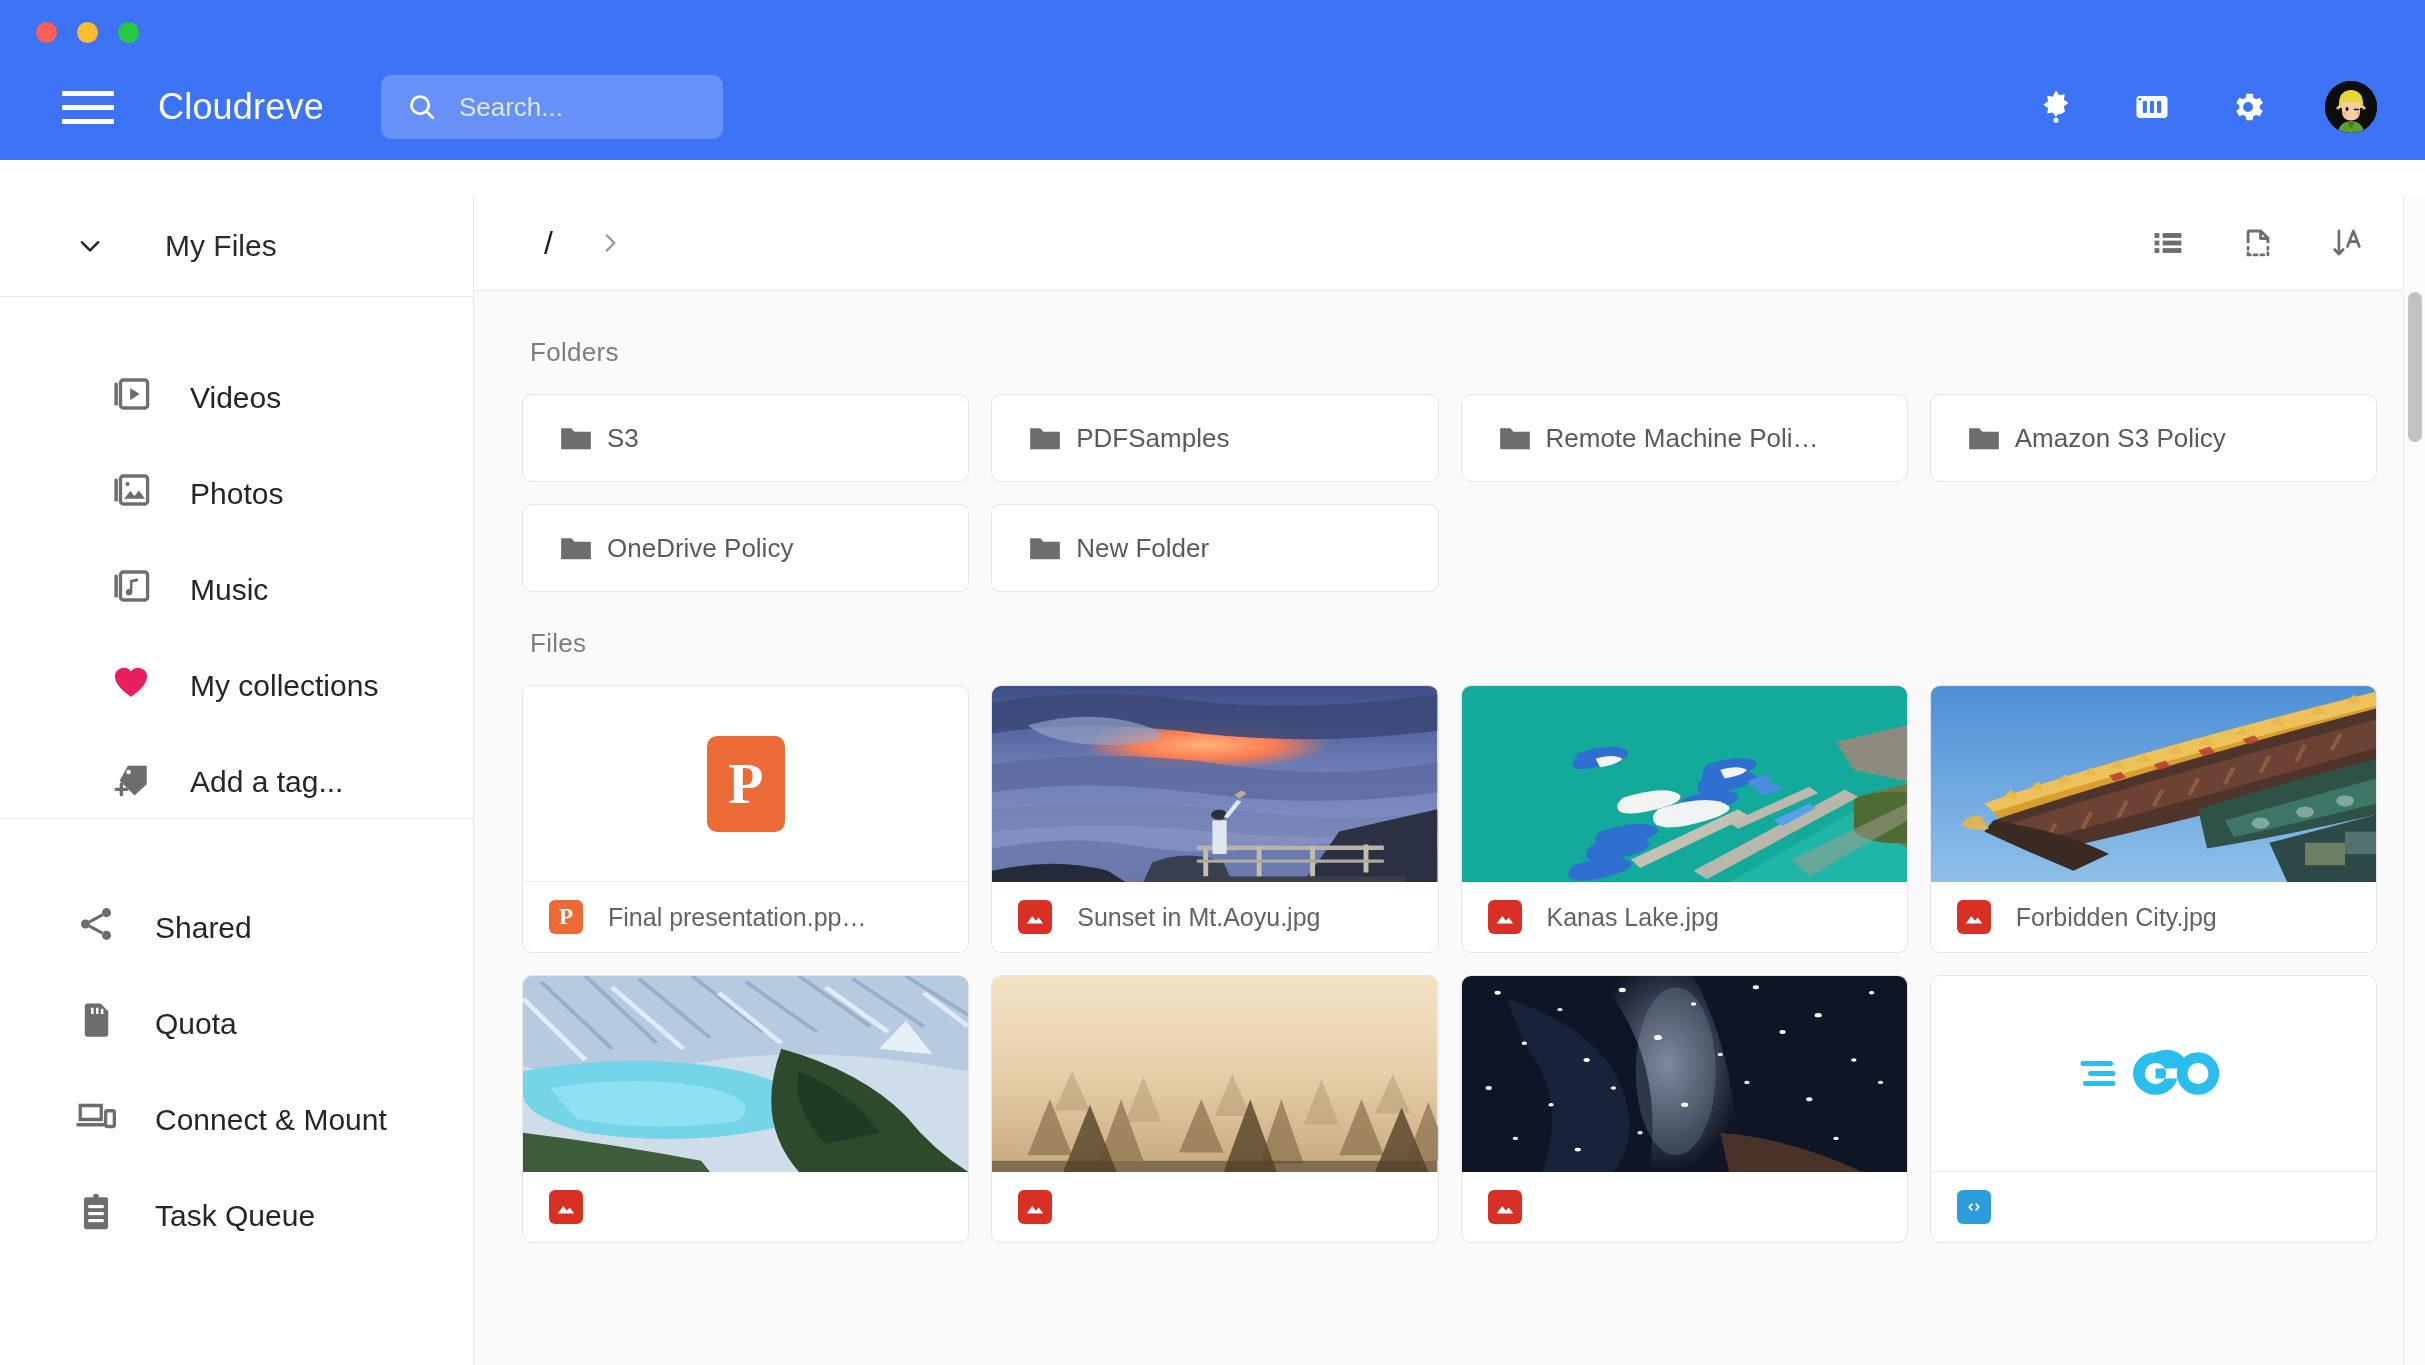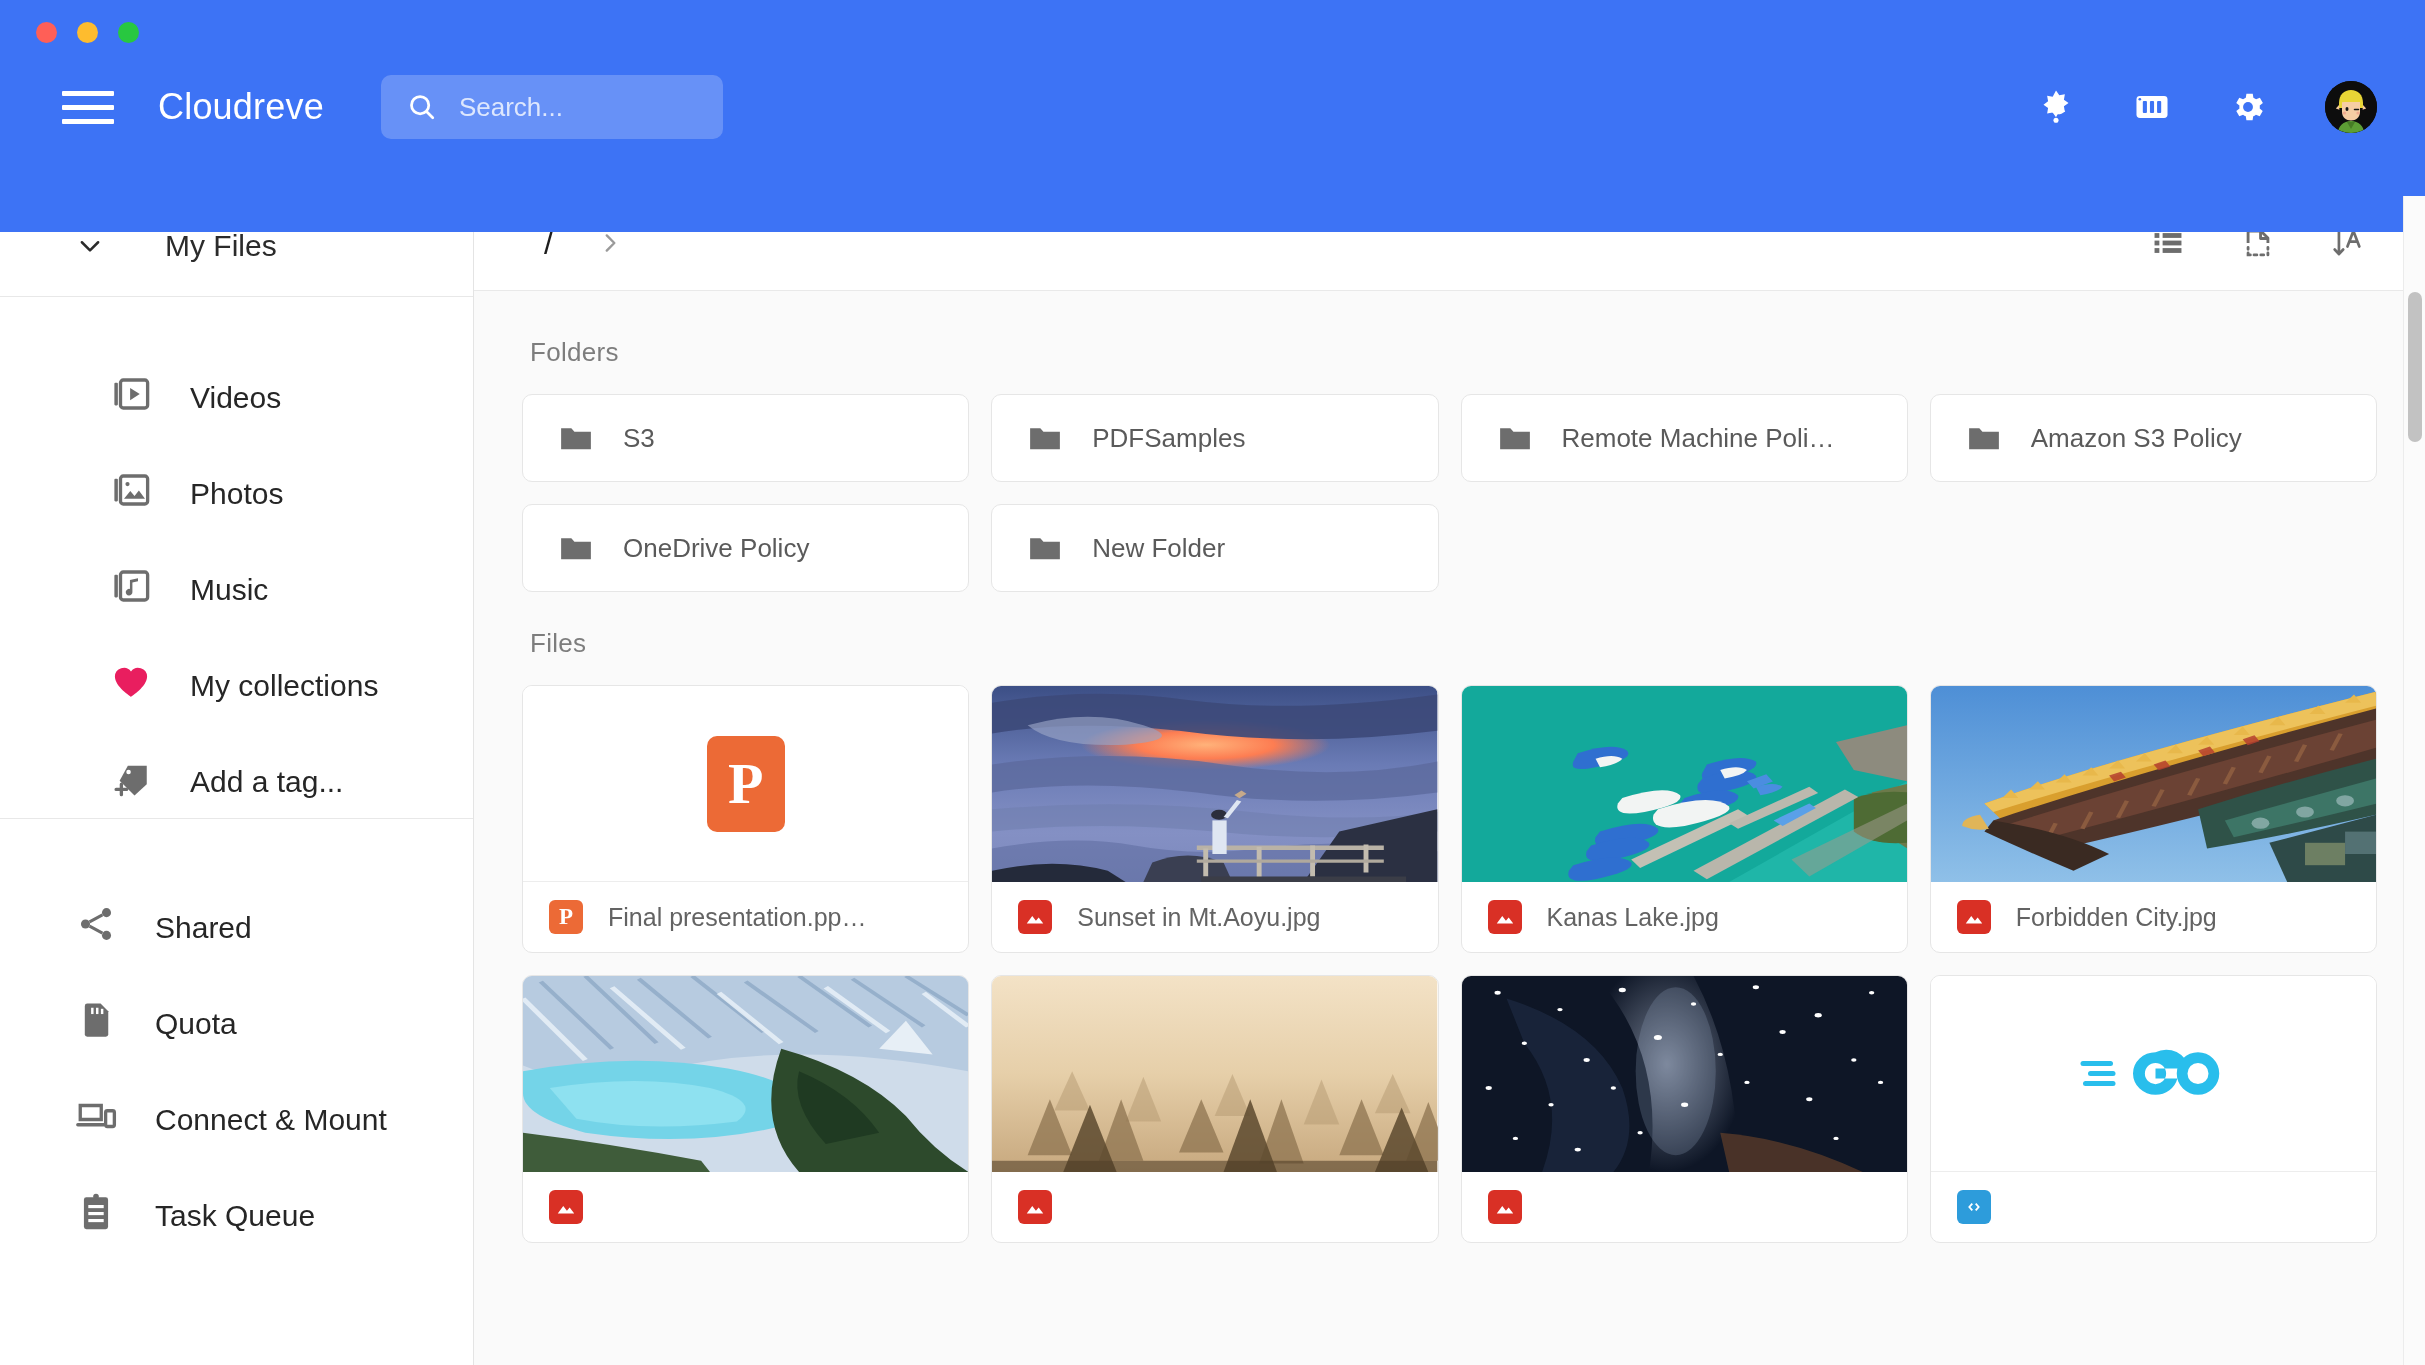--- a/index.html
+++ b/index.html
@@ -6,21 +6,21 @@
   html, body {
     width: 2425px; height: 1365px;
     overflow: hidden;
     font-family: "Liberation Sans", sans-serif;
     background: #ffffff;
   }
   .app { position: relative; width: 2425px; height: 1365px; overflow: hidden; }
 
   
   .header {
-    position: absolute; top: 0; left: 0; right: 0; height: 232px;
+    position: absolute; top: 0; left: 0; right: 0; height: 160px;
     background: #3d73f5;
     z-index: 20;
   }
   .traffic { position: absolute; top: 22px; left: 36px; display: flex; gap: 20px; }
   .dot { width: 21px; height: 21px; border-radius: 50%; }
   .dot.red { background: #ff5f57; }
   .dot.yellow { background: #febc2e; }
   .dot.green { background: #28c840; }
 
   .header-row {
@@ -103,21 +103,21 @@
 
   .folder-grid {
     display: grid; grid-template-columns: repeat(4, 1fr); gap: 22px;
   }
   .folder-card {
     height: 88px; background: #fff; border: 1px solid #e6e6e6; border-radius: 10px;
     display: flex; align-items: center; padding-left: 36px; cursor: pointer;
   }
   .folder-ico { width: 34px; height: 27px; flex: none; }
   .folder-name {
-    margin-left: 30px; font-size: 26px; color: #5a5a5a;
+    margin-left: 14px; font-size: 26px; color: #5a5a5a;
     white-space: nowrap; overflow: hidden; text-overflow: ellipsis; padding-right: 18px;
   }
 
   .file-grid {
     display: grid; grid-template-columns: repeat(4, 1fr); gap: 22px;
   }
   .file-card {
     background: #fff; border: 1px solid #e6e6e6; border-radius: 10px;
     overflow: hidden; cursor: pointer; height: 268px;
     display: flex; flex-direction: column;

